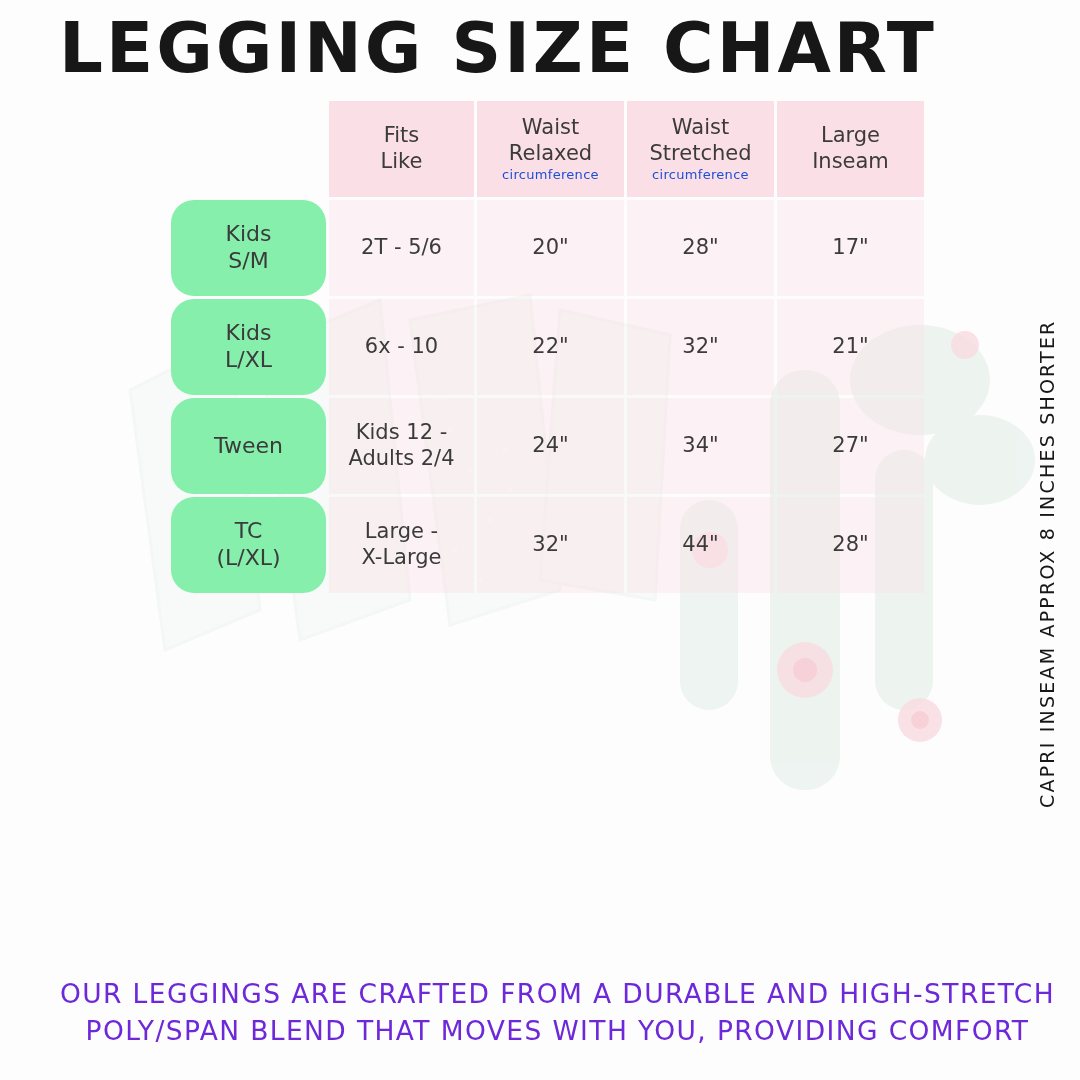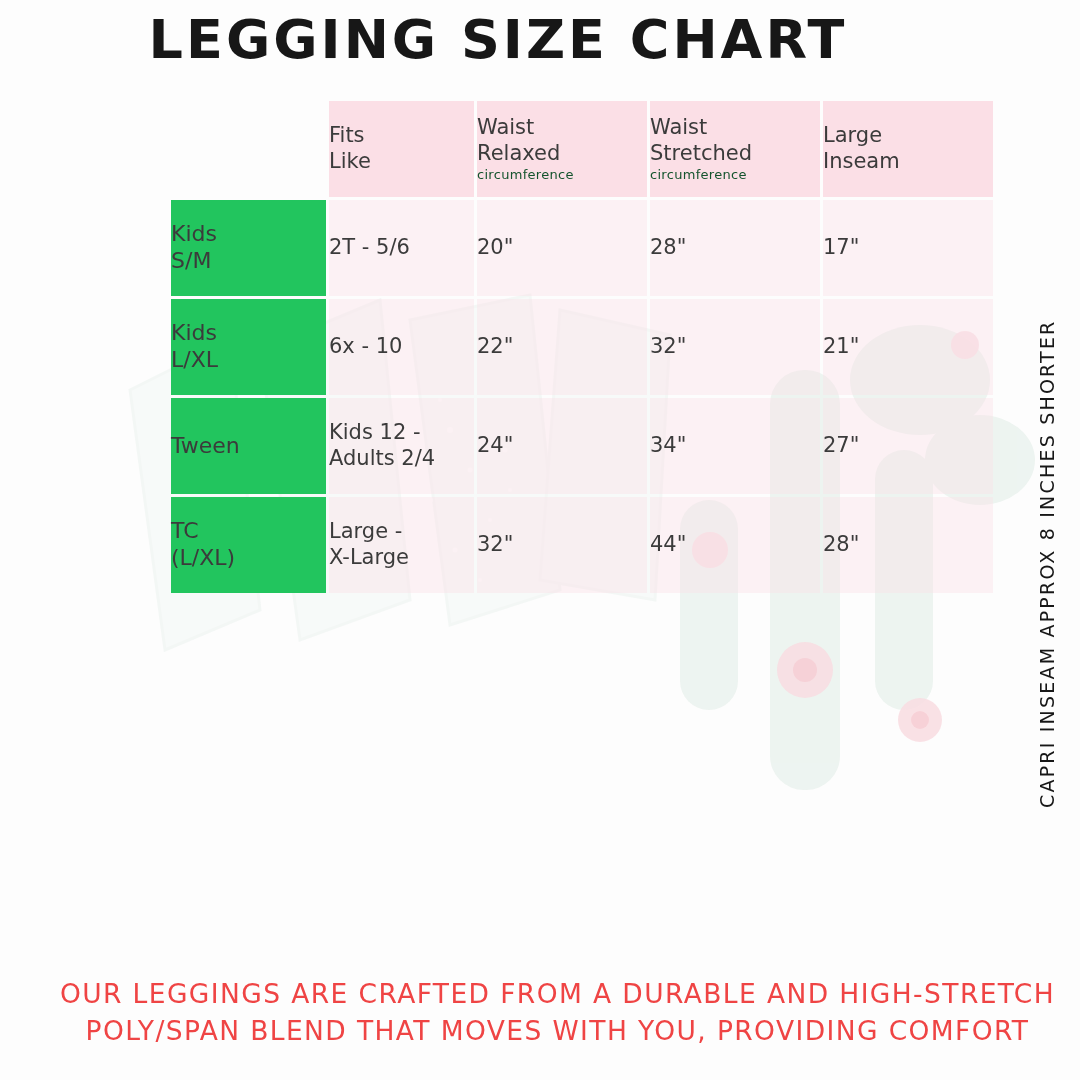--- a/index.html
+++ b/index.html
@@ -39,21 +39,21 @@
     opacity: 0.5;
   }
 
   
   .title {
     position: absolute;
     top: 8px;
     left: 0;
     width: 996px;
     text-align: center;
-    font-size: 54px;
+    font-size: 69px;
     letter-spacing: 3px;
     font-weight: bold;
     color: #171717;
     z-index: 3;
     font-family: "DejaVu Sans", sans-serif;
   }
 
   
   .chart-wrap {
     position: absolute;
@@ -62,43 +62,43 @@
     z-index: 2;
   }
   table.size-chart {
     border-collapse: separate;
     border-spacing: 3px;
     table-layout: fixed;
   }
   table.size-chart td {
     padding: 0;
     vertical-align: middle;
-    text-align: left;
+    text-align: center;
     color: #3b3b3b;
     font-size: 21px;
     line-height: 1.22;
     font-family: "DejaVu Sans", sans-serif;
   }
   .c-blank { width: 155px; background: transparent; }
-  .c-size  { width: 155px; background: #22c55e; }
+  .c-size  { width: 155px; background: #86efac; border-radius: 23px; }
   .c-fits  { width: 145px; background: rgba(251,223,230,0.42); }
-  .c-num   { width: 170px; background: rgba(251,223,230,0.42); }
+  .c-num   { width: 147px; background: rgba(251,223,230,0.42); }
 
   thead td {
     background: #fbdfe6 !important;
     height: 96px;
     font-size: 23px;
   }
   thead td.c-blank { background: transparent !important; }
   .sub {
     display: block;
     font-size: 13px;
     letter-spacing: 0.3px;
     margin-top: 1px;
-    color: #14532d;
+    color: #1d4ed8;
   }
   tbody td { height: 96px; }
   tbody tr td.c-size { font-size: 22px; }
 
   
   .side-note {
     position: absolute;
     right: 22px;
     top: 248px;
     height: 560px;
@@ -118,21 +118,21 @@
     position: absolute;
     left: 0;
     bottom: 30px;
     width: 1080px;
     text-align: center;
     z-index: 3;
   }
   .footer div {
     font-size: 26.5px;
     letter-spacing: 1.4px;
-    color: #ef4444;
+    color: #6d28d9;
     line-height: 1.42;
     font-family: "DejaVu Sans", sans-serif;
     padding-left: 35px;
   }
 </style>
 </head>
 <body>
 
 <div class="bg-art">
   <svg class="bg-leggings" viewBox="0 0 620 430">

